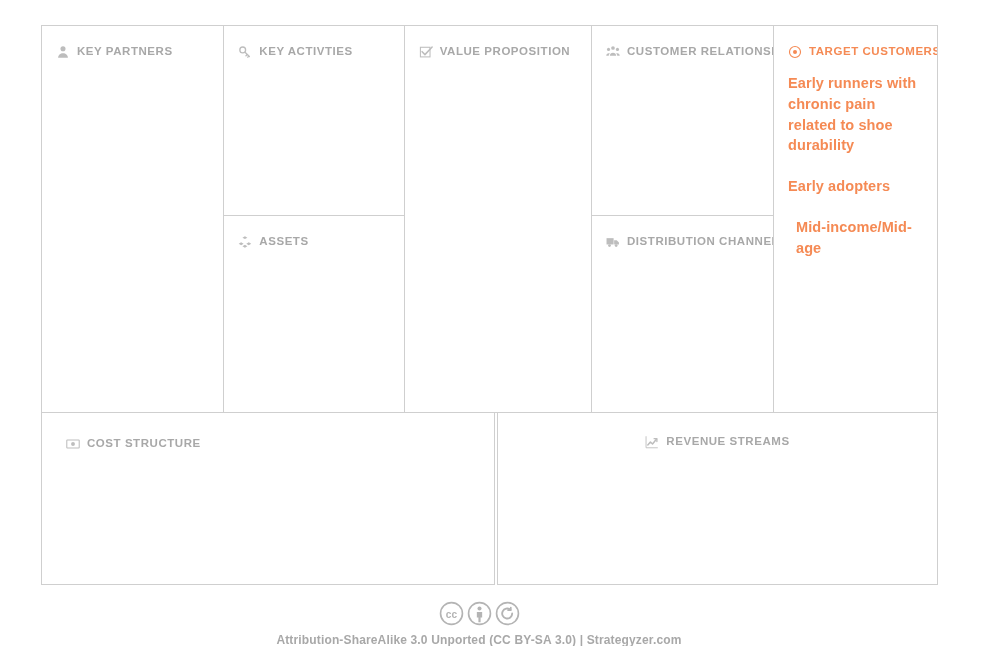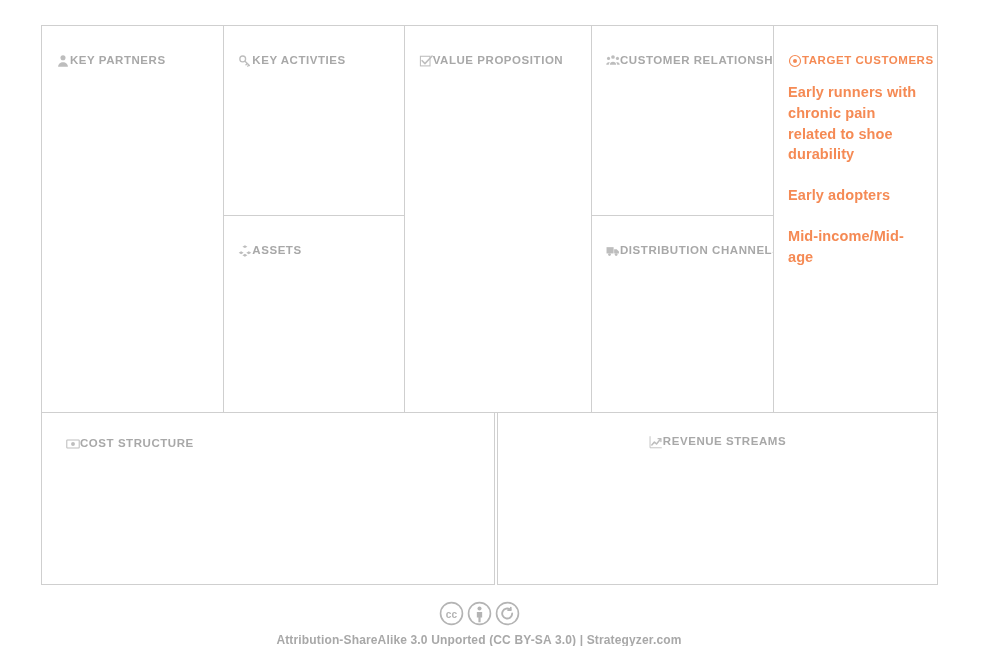--- a/index.html
+++ b/index.html
@@ -52,21 +52,22 @@
   .cell.split-top {
     height: 190px;
     flex: 0 0 190px;
     border-bottom: 1px solid #cfcfcf;
   }
 
   
   .cell-header {
     display: flex;
     align-items: center;
-    margin: 18px 0 0 0;
+    gap: 7px;
+    margin: 9px 0 0 0;
   }
   .cell-title {
     font-family: "Liberation Sans Narrow", "Liberation Sans", sans-serif;
     font-size: 11.5px;
     font-weight: bold;
     letter-spacing: 0.55px;
     color: #a8a8a8;
     text-transform: uppercase;
     white-space: nowrap;
     line-height: 1;
@@ -99,21 +100,21 @@
   }
   .tc-item {
     font-family: "Liberation Sans Narrow", "Liberation Sans", sans-serif;
     font-size: 14.5px;
     font-weight: bold;
     line-height: 20.8px;
     color: #f58a54;
     margin-bottom: 20px;
     letter-spacing: 0.1px;
   }
-  .tc-item:last-child { margin-bottom: 0; }
+  .tc-item:last-child { margin-bottom: 0; margin-left: 8px; }
 
   
   .canvas-bottom {
     position: absolute;
     left: 41px;
     top: 413px;
     width: 897px;
     height: 172px;
   }
   .bottom-cell {

